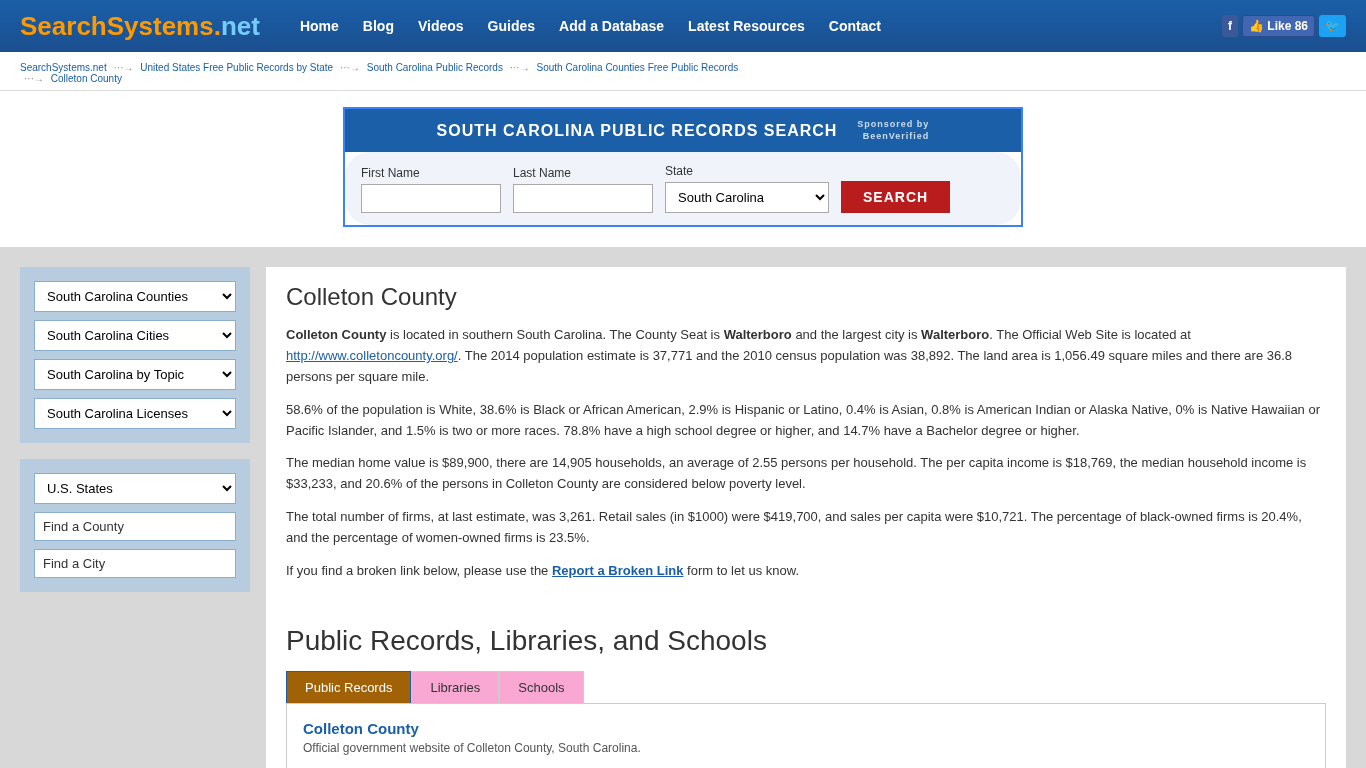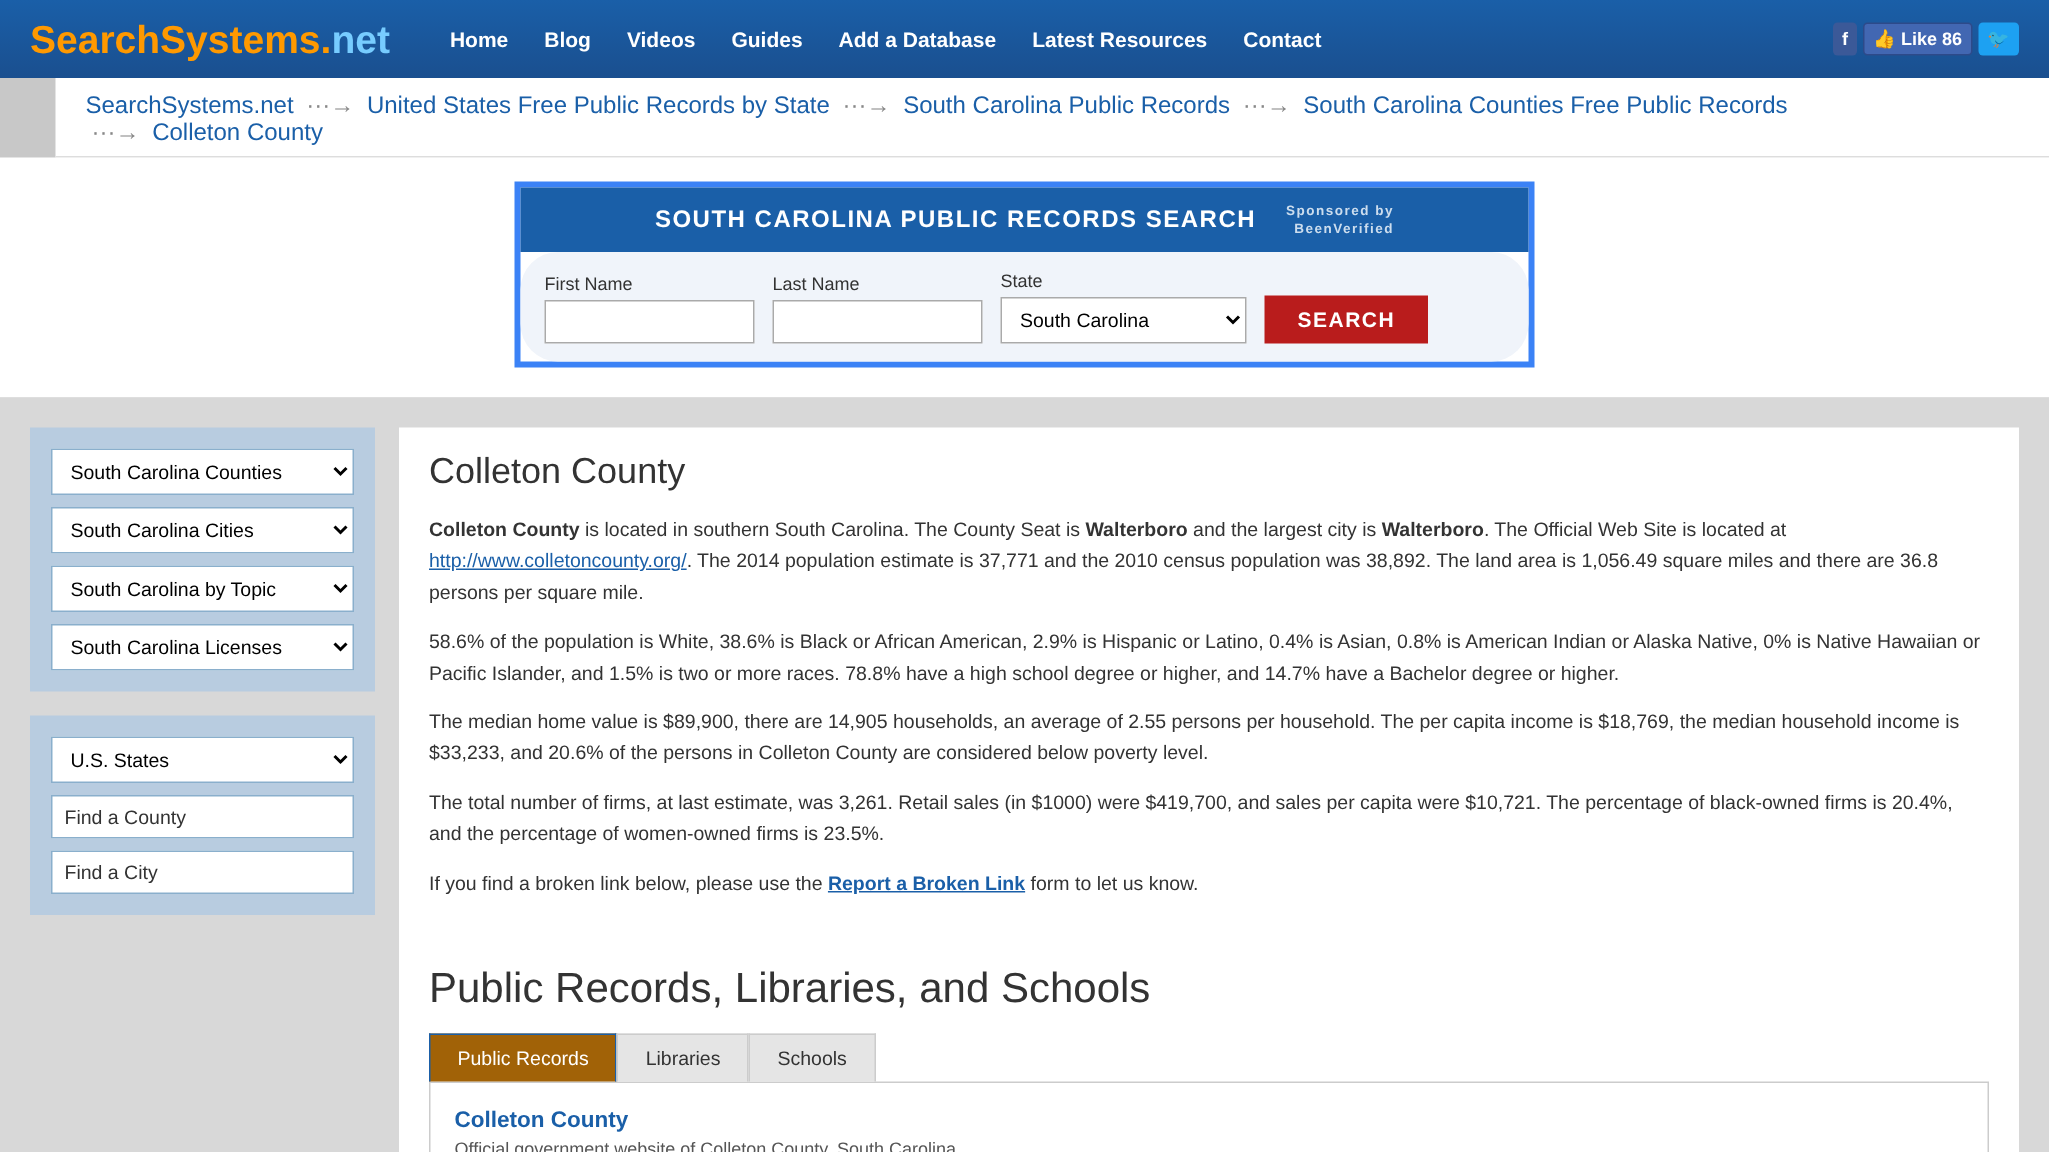--- a/index.html
+++ b/index.html
@@ -36,37 +36,36 @@
       border-radius: 3px; cursor: pointer;
     }
     .fb-btn { background: #3b5998; color: #fff; }
     .like-btn { background: #4267b2; color: #fff; border: 1px solid #2d4a8a; }
     .tw-btn { background: #1da1f2; color: #fff; }
 
     
     #breadcrumb-bar {
       background: #fff;
       padding: 10px 20px 6px 20px;
-      font-size: 16px;
+      font-size: 10px;
       color: #555;
       border-bottom: 1px solid #ddd;
-      margin-left: 37px;
     }
     #breadcrumb-bar a { color: #1a5fa8; text-decoration: none; }
     .arrow { color: #888; margin: 0 4px; }
 
     
     #search-section {
       background: #fff;
       padding: 16px 20px 20px 20px;
     }
     #search-box {
       max-width: 680px;
       margin: 0 auto;
-      border: 4px solid #3b82f6;
+      border: 2px solid #3b82f6;
     }
     #search-title {
       background: #1a5fa8;
       color: #fff;
       text-align: center;
       padding: 10px;
       font-size: 16px;
       font-weight: bold;
       letter-spacing: 1px;
       display: flex;
@@ -198,21 +197,21 @@
     #tab-bar {
       display: flex;
       gap: 0;
       border-bottom: none;
     }
     .tab-btn {
       padding: 8px 18px;
       font-size: 13px;
       cursor: pointer;
       border: 1px solid #ccc;
-      background: #e5e5e5;
+      background: #f9a8d4;
       color: #333;
       border-bottom: none;
     }
     .tab-btn.active {
       background: #a16207;
       color: #fff;
       border-color: #1a5fa8;
     }
 
     #tab-content {

